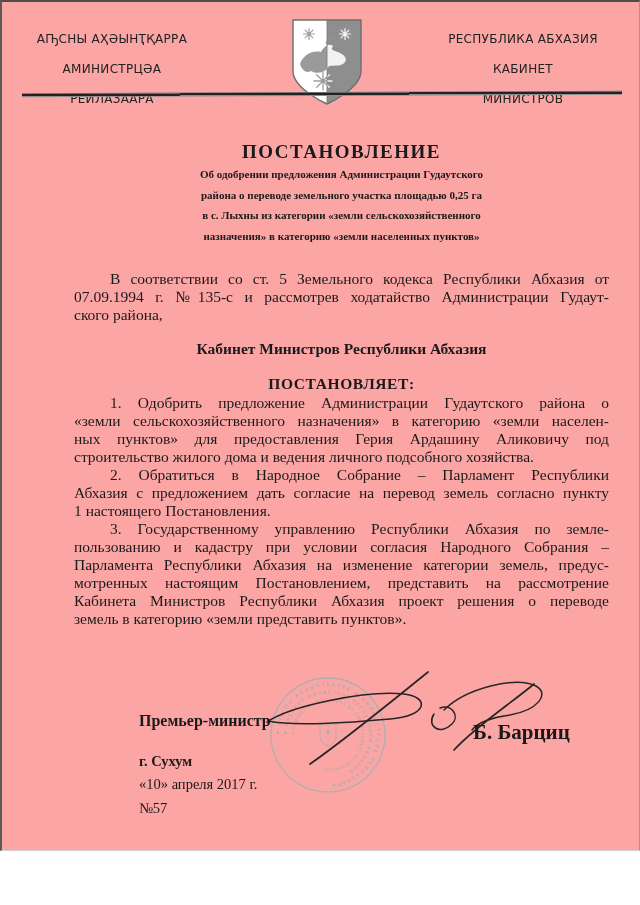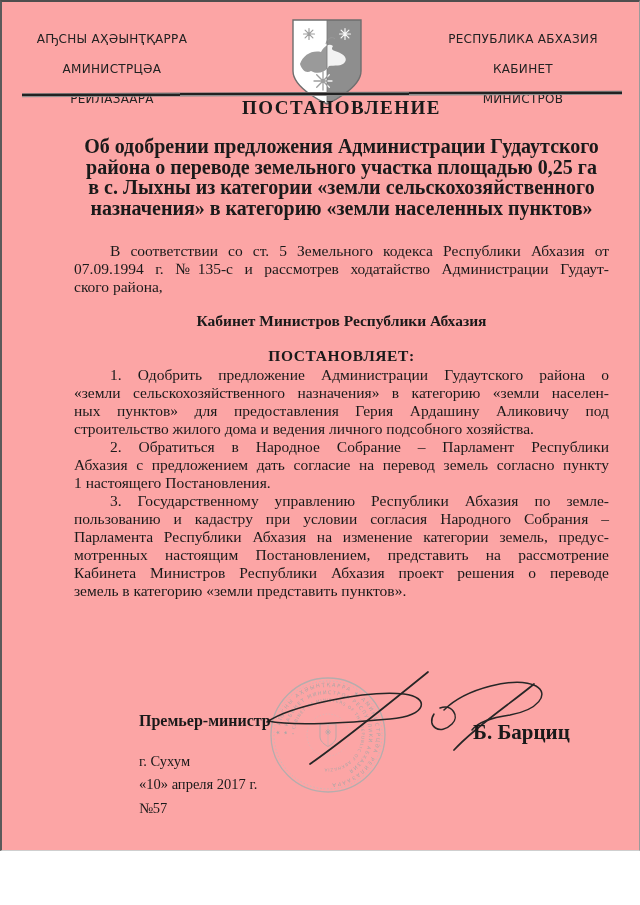--- a/index.html
+++ b/index.html
@@ -22,38 +22,38 @@
          letter-spacing:0.3px;color:#222;text-align:center;margin-top:2px;}
   .h-left{width:192px;}
   .h-right{width:212px;margin-left:auto;}
   .h-center{flex:1;display:flex;justify-content:center;}
   .h-center svg{margin-left:28px;margin-top:-5px;}
   .rule{height:4px;margin:0 17px 0 20px;
         background:linear-gradient(to bottom,#6a6a6a 0 22%,#222 22% 72%,#8d8d8d 72% 100%);
         transform:rotate(-0.25deg);}
   
   .content{padding:0 30px 0 72px;}
-  .doc-title{text-align:center;font-weight:bold;font-size:19px;
+  .doc-title{margin-top:44px;text-align:center;font-weight:bold;font-size:19px;
              letter-spacing:1.5px;line-height:24px;}
-  .doc-subtitle{margin-top:16px;font-weight:bold;font-size:20px;line-height:20.5px;}
+  .doc-subtitle{margin-top:0;font-weight:bold;font-size:11px;line-height:20.5px;}
   .doc-subtitle .line{text-align:center;}
   .para{font-size:15.5px;line-height:18px;}
   .para .line{text-align:justify;text-align-last:justify;white-space:nowrap;}
   .para .line:first-child{text-indent:36px;}
   .para .line:last-child{text-align-last:left;white-space:normal;}
   .intro{margin-top:24px;}
   .center-line{text-align:center;font-weight:bold;font-size:15.5px;line-height:20px;}
   .authority{margin-top:15px;}
   .resolves{margin-top:15px;letter-spacing:0.6px;}
   .points{margin-top:0;}
   
   .abs{position:absolute;}
   .post-label{left:137px;top:710px;font-weight:bold;font-size:16px;}
   .sig-name{left:471px;top:718px;font-weight:bold;font-size:21px;}
-  .sig-place{left:137px;top:751px;font-size:14.5px;}
+  .sig-place{left:137px;top:751px;font-size:14.5px;font-weight:bold;}
   .sig-date{left:137px;top:774px;font-size:14.5px;}
   .sig-number{left:137px;top:798px;font-size:14.5px;}
   .seal-sig{left:236px;top:656px;}
   .seal-ring-text{font-family:"DejaVu Sans","Liberation Sans",sans-serif;fill:#a6a6a6;}
 </style>
 </head>
 <body>
 
 <div class="page">
 

